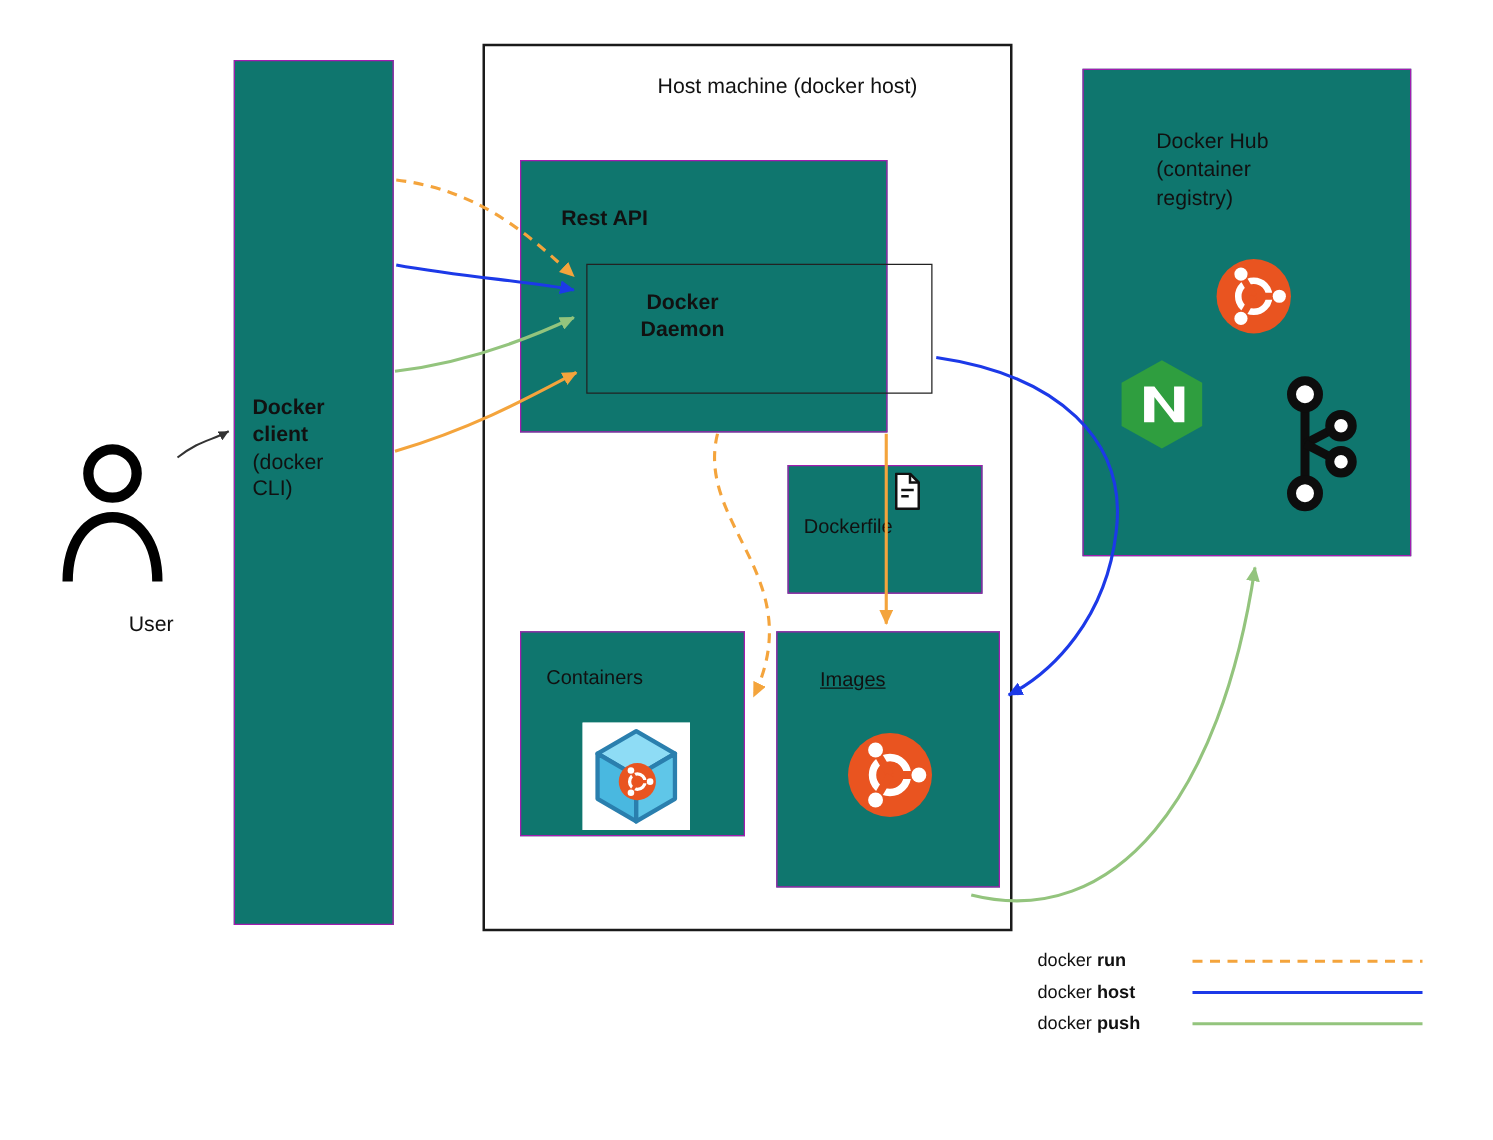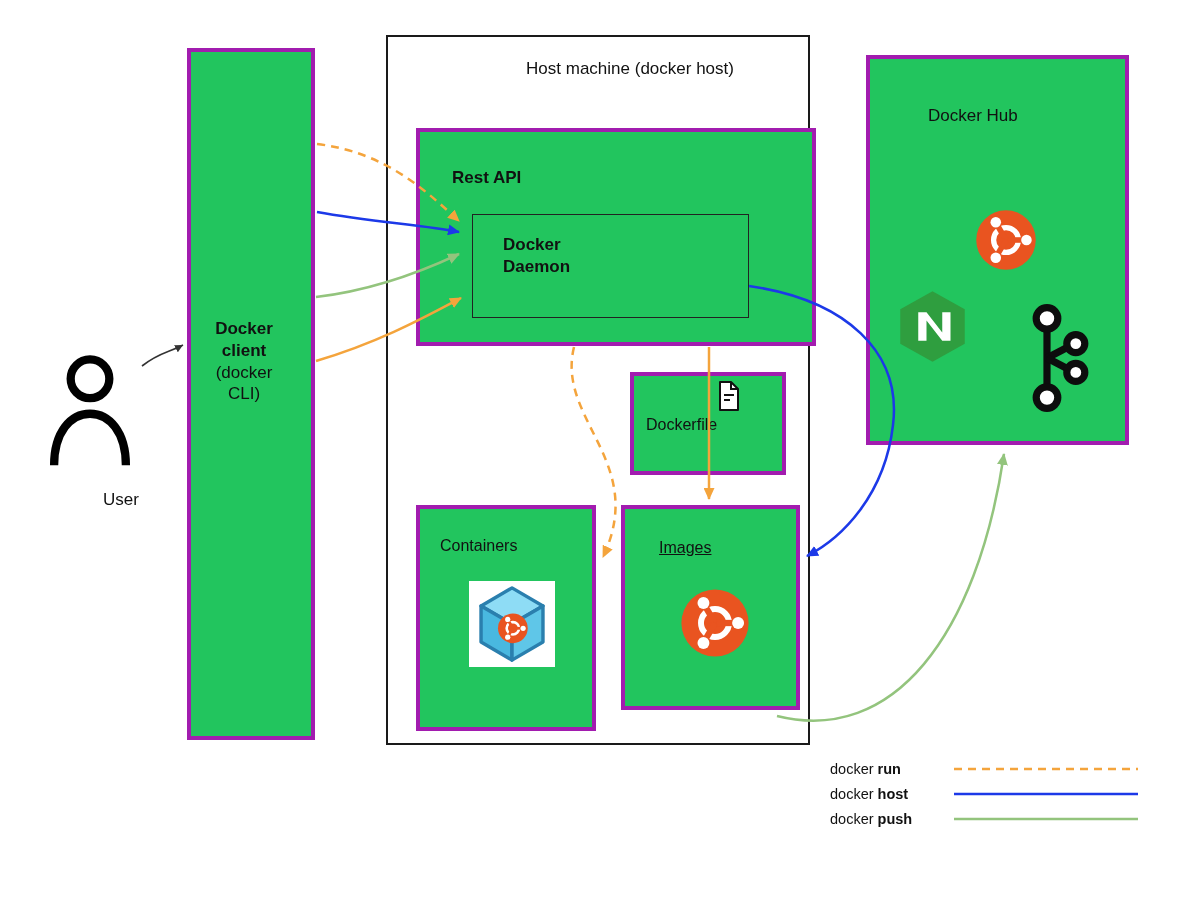--- a/index.html
+++ b/index.html
@@ -1,47 +1,47 @@
 <!DOCTYPE html>
 <html><head>
 <meta charset="utf-8">
 <style>
   html,body { margin:0; padding:0; background:#ffffff; }
   .canvas {
     position:relative; width:1194px; height:912px; background:#ffffff;
     font-family:"Liberation Sans", sans-serif; color:#111; overflow:hidden;
   }
-  .bluebox { position:absolute; background:#22c55e; border:4px solid #a21caf; box-sizing:border-box; }
+  .bluebox { position:absolute; background:#0f766e; border:1px solid #a21caf; box-sizing:border-box; }
 
   
   .user-svg { position:absolute; left:44px; top:350px; width:92px; height:122px; }
   .user-label { position:absolute; left:66px; top:490px; font-size:17px;margin-left:37px; }
 
   
   .client { left:187px; top:48px; width:128px; height:692px; }
-  .client-text { position:absolute; left:14px; top:266px; width:78px; font-size:17px; line-height:1.28;text-align:center; }
+  .client-text { position:absolute; left:14px; top:266px; width:78px; font-size:17px; line-height:1.28; }
   .bold { font-weight:bold; }
 
   
   .host { position:absolute; left:386px; top:35px; width:424px; height:710px; border:2px solid #1a1a1a; box-sizing:border-box; background:#fff; }
   .host-title { position:absolute; left:0; top:22px; width:100%; text-align:center; font-size:17px;margin-left:32px; }
 
   
-  .restapi { left:416px; top:128px; width:400px; height:218px; }
+  .restapi { left:416px; top:128px; width:294px; height:218px; }
   .restapi-title { position:absolute; left:32px; top:36px; font-size:17px; font-weight:bold; }
-  .daemon { position:absolute; left:52px; top:82px; width:277px; height:104px; border:1.5px solid #222; box-sizing:border-box; }
+  .daemon { position:absolute; left:52px; top:82px; width:277px; height:104px; border:1.5px solid #222; box-sizing:border-box;text-align:center; }
   .daemon-title { margin:19px 0 0 30px; width:92px; font-size:17px; font-weight:bold; line-height:1.3; }
 
   
   .dockerfile { left:630px; top:372px; width:156px; height:103px; }
   .dockerfile-label { position:absolute; left:12px; top:40px; font-size:16px; }
   .doc-icon { position:absolute; left:83px; top:5px; width:24px; height:30px; }
 
   
-  .containers { left:416px; top:505px; width:180px; height:226px; }
+  .containers { left:416px; top:505px; width:180px; height:164px; }
   .containers-label { position:absolute; left:20px; top:28px; font-size:16px; }
   .cube-icon { position:absolute; left:49px; top:72px; width:86px; height:86px; background:#ffffff; }
 
   
   .images { left:621px; top:505px; width:179px; height:205px; }
   .images-label { position:absolute; left:34px; top:30px; font-size:16px;text-decoration:underline; }
   .images-ubuntu { position:absolute; left:55px; top:79px; width:70px; height:70px; }
 
   
   .hub { left:866px; top:55px; width:263px; height:390px; }
@@ -131,20 +131,21 @@
   <div class="bluebox images">
     <div class="images-label">Images</div>
     <svg class="images-ubuntu" viewBox="0 0 100 100">
       <use href="#ubuntu-cof"></use>
     </svg>
   </div>
 
   <div class="bluebox hub">
     <div class="hub-title">
       <div>Docker Hub</div>
+      <div>(container registry)</div>
     </div>
     <svg class="hub-ubuntu" viewBox="0 0 100 100">
       <use href="#ubuntu-cof"></use>
     </svg>
     <svg class="hub-nginx" viewBox="0 0 100 100">
       <polygon points="50,3 93,27 93,73 50,97 7,73 7,27" fill="#2f9e3f"></polygon>
       <path d="M31,69 V31 h11 l21,27 V31 h11 v38 H63 L42,42 v27 z" fill="#ffffff"></path>
     </svg>
     <svg class="hub-kafka" viewBox="0 0 80 120">
       <g stroke="#0d0d0d" stroke-width="8" fill="#ffffff">

